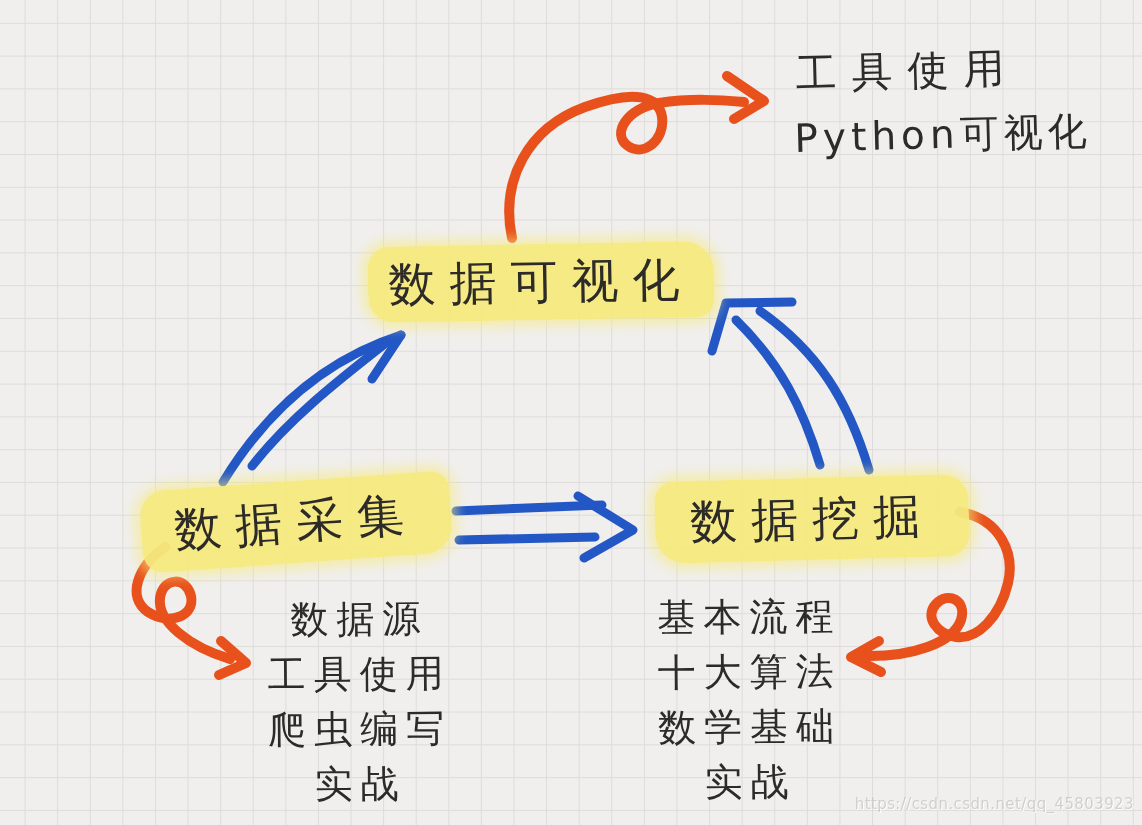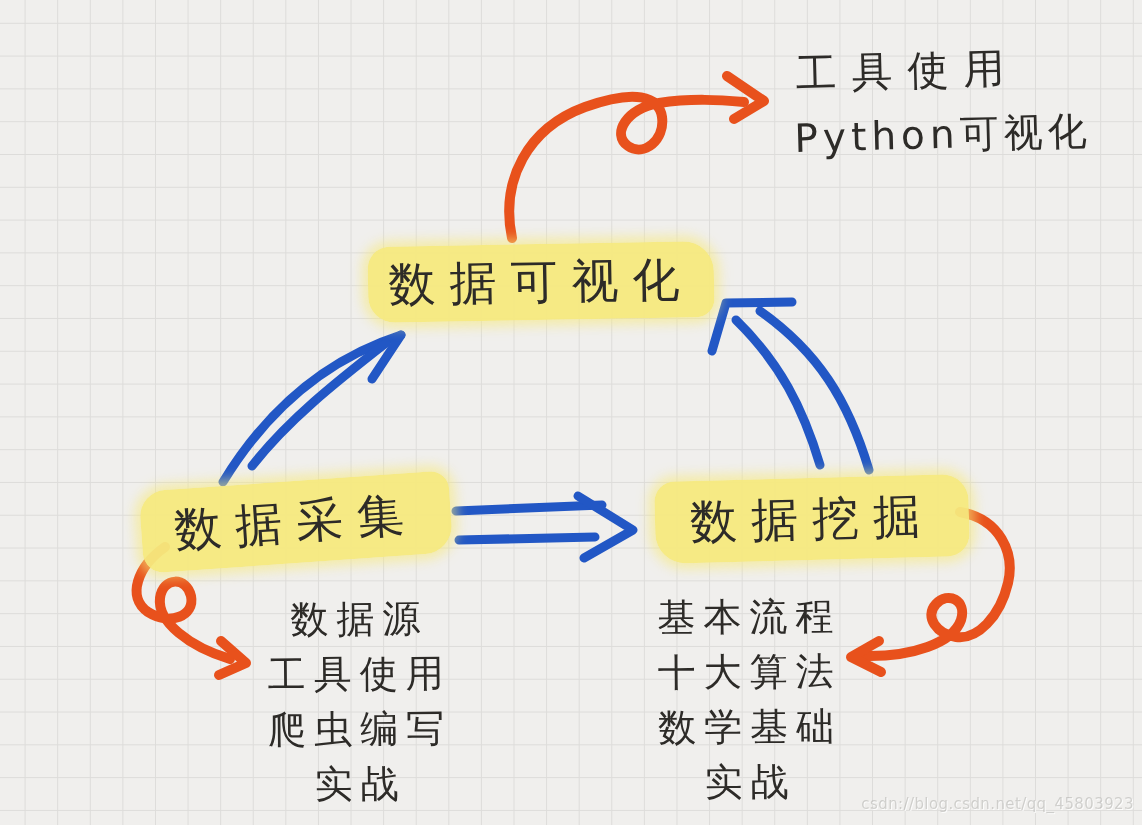--- a/index.html
+++ b/index.html
@@ -149,15 +149,15 @@
     <div class="line">实战</div>
   </div>
 
   <div class="details details-mining">
     <div class="line">基本流程</div>
     <div class="line">十大算法</div>
     <div class="line">数学基础</div>
     <div class="line">实战</div>
   </div>
 
-  <div class="watermark">csdn://blog.csdn.net/qq_45803923</div>
+  <div class="watermark">https://csdn.csdn.net/qq_45803923</div>
 
 </div>
 
 </body></html>

